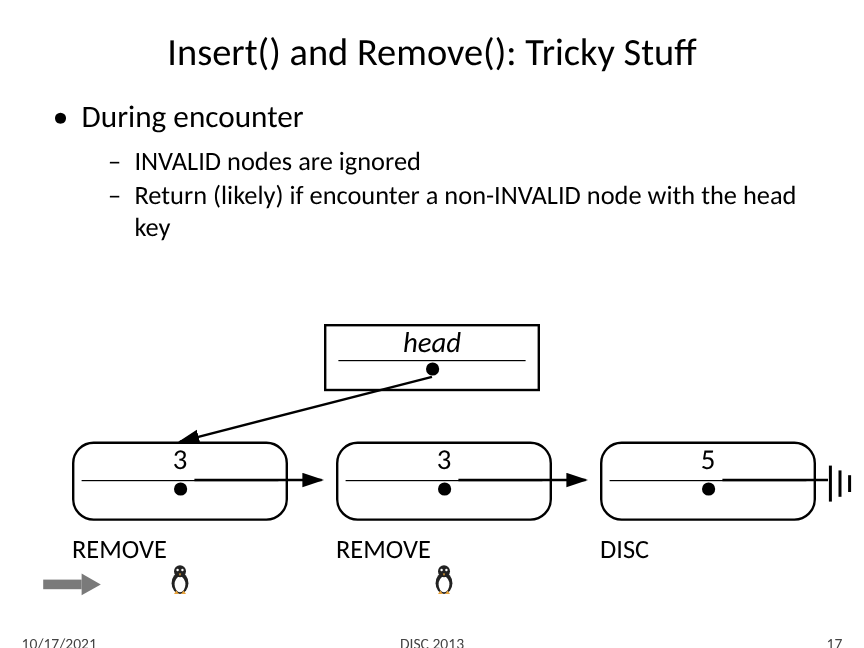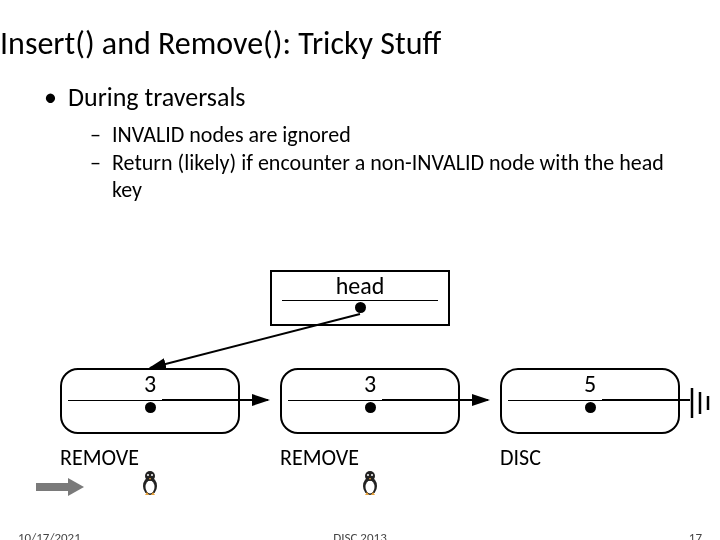--- a/index.html
+++ b/index.html
@@ -7,21 +7,21 @@
     width: 720px;
     height: 540px;
     background: #fff;
     font-family: Calibri, Arial, sans-serif;
     color: #000;
     position: relative;
     overflow: hidden;
   }
   .title {
     font-size: 32px;
-    text-align: left;
+    text-align: center;
     padding-top: 24px;
     font-weight: 400;
   }
   .content {
     padding: 18px 40px 0 40px;
   }
   .bullet-main {
     font-size: 26px;
     margin-bottom: 8px;
     padding-left: 28px;
@@ -57,20 +57,21 @@
     left: 270px;
     top: 0;
     width: 180px;
     height: 56px;
     border: 2.5px solid #000;
     text-align: center;
   }
   .head-label {
     font-size: 24px;
     line-height: 28px;
+    font-style: italic;
   }
   .head-dot {
     width: 11px;
     height: 11px;
     background: #000;
     border-radius: 50%;
     margin: 2px auto 0 auto;
   }
   .head-underline {
     position: absolute;
@@ -142,21 +143,21 @@
   .footer .venue { position: absolute; left: 0; width: 720px; text-align: center; }
   .footer .page { position: absolute; right: 18px; }
   svg { overflow: visible; }
 </style>
 </head>
 <body>
 
 <h1 class="title">Insert() and Remove(): Tricky Stuff</h1>
 
 <div class="content">
-  <div class="bullet-main">During traversals</div>
+  <div class="bullet-main">During encounter</div>
   <div class="bullet-sub">INVALID nodes are ignored</div>
   <div class="bullet-sub">Return (likely) if encounter a non-INVALID node with the head key</div>
 </div>
 
 <div class="diagram">
 
   <div class="head-box">
     <div class="head-label">head</div>
     <div class="head-underline"></div>
     <div class="head-dot"></div>

